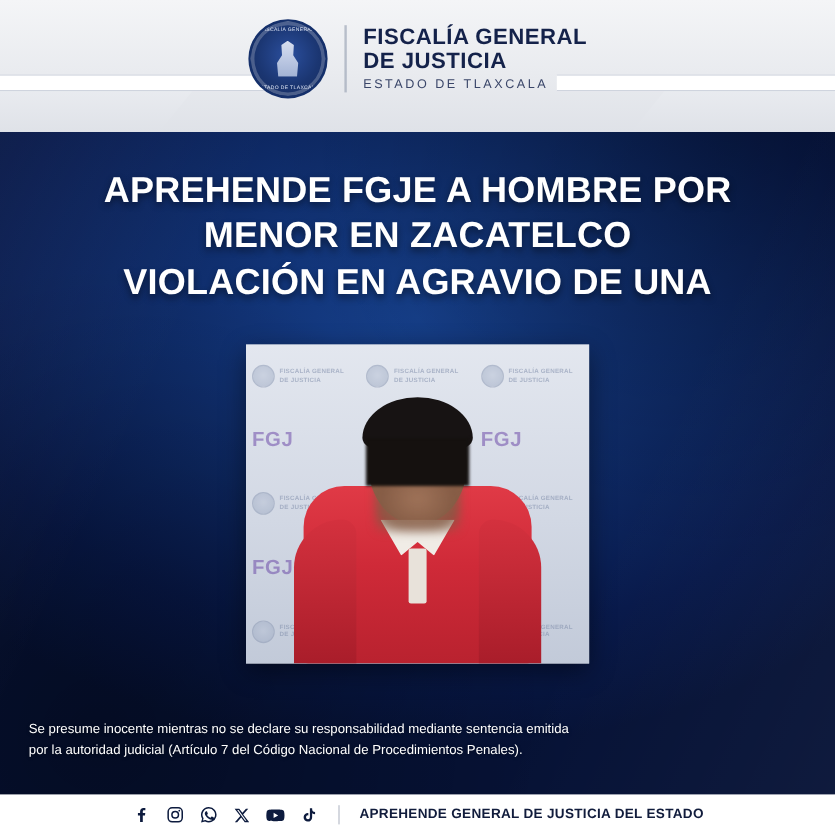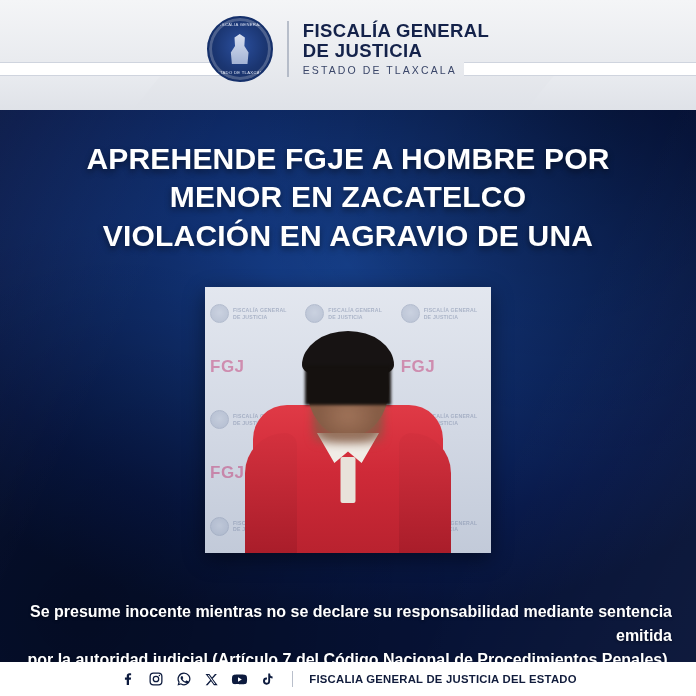--- a/index.html
+++ b/index.html
@@ -191,21 +191,21 @@
     font-size: 5.2px;
     line-height: 1.25;
     font-weight: 700;
     letter-spacing: .2px;
     color: #7e8ca9;
   }
   .wm-fgj {
     position: absolute;
     font-weight: 800;
     font-size: 17px;
-    color: #be185d;
+    color: #4c1d95;
     opacity: .75;
     letter-spacing: .5px;
   }
   .person {
     position: absolute;
     left: 50%;
     bottom: 0;
     transform: translateX(-50%);
     width: 190px;
     height: 232px;
@@ -306,25 +306,25 @@
     background: radial-gradient(ellipse at 50% 35%, rgba(160,116,90,.95) 0%, rgba(128,88,66,.85) 70%, rgba(120,82,62,0) 100%);
     filter: blur(4px);
   }
 
   
   .disclaimer {
     position: absolute;
     left: 24px;
     right: 24px;
     top: 600px;
-    text-align: right;
+    text-align: left;
     color: #ffffff;
-    font-size: 16px;
+    font-size: 11px;
     line-height: 1.5;
-    font-weight: 700;
+    font-weight: 400;
     z-index: 4;
     text-shadow: 0 1px 3px rgba(0,0,0,0.4);
   }
 
   
   .footer {
     position: absolute;
     left: 0; right: 0; bottom: 0;
     height: 34px;
     background: #ffffff;
@@ -533,16 +533,16 @@
             <path d="M22.2 7.5a2.7 2.7 0 0 0-1.9-1.9C18.6 5.1 12 5.1 12 5.1s-6.6 0-8.3.5A2.7 2.7 0 0 0 1.8 7.5 28 28 0 0 0 1.3 12c0 1.5.17 3 .5 4.5a2.7 2.7 0 0 0 1.9 1.9c1.7.5 8.3.5 8.3.5s6.6 0 8.3-.5a2.7 2.7 0 0 0 1.9-1.9c.33-1.5.5-3 .5-4.5s-.17-3-.5-4.5zM9.9 15.1V8.9l5.4 3.1-5.4 3.1z"></path>
           </svg>
       </span>
       <span>
         <svg width="15" height="15" viewBox="0 0 24 24" fill="currentColor">
             <path d="M16.2 2.5h-3v12.1a2.6 2.6 0 1 1-2.1-2.55V8.9a5.7 5.7 0 1 0 5.1 5.67V9.1a6.8 6.8 0 0 0 3.9 1.23V7.3a3.9 3.9 0 0 1-3.9-3.9v-.9z"></path>
           </svg>
       </span>
     </div>
     <div class="footer-sep"></div>
-    <div class="footer-text">FISCALIA GENERAL DE JUSTICIA DEL ESTADO</div>
+    <div class="footer-text">APREHENDE GENERAL DE JUSTICIA DEL ESTADO</div>
   </div>
 
 </div>
 
 </body></html>

